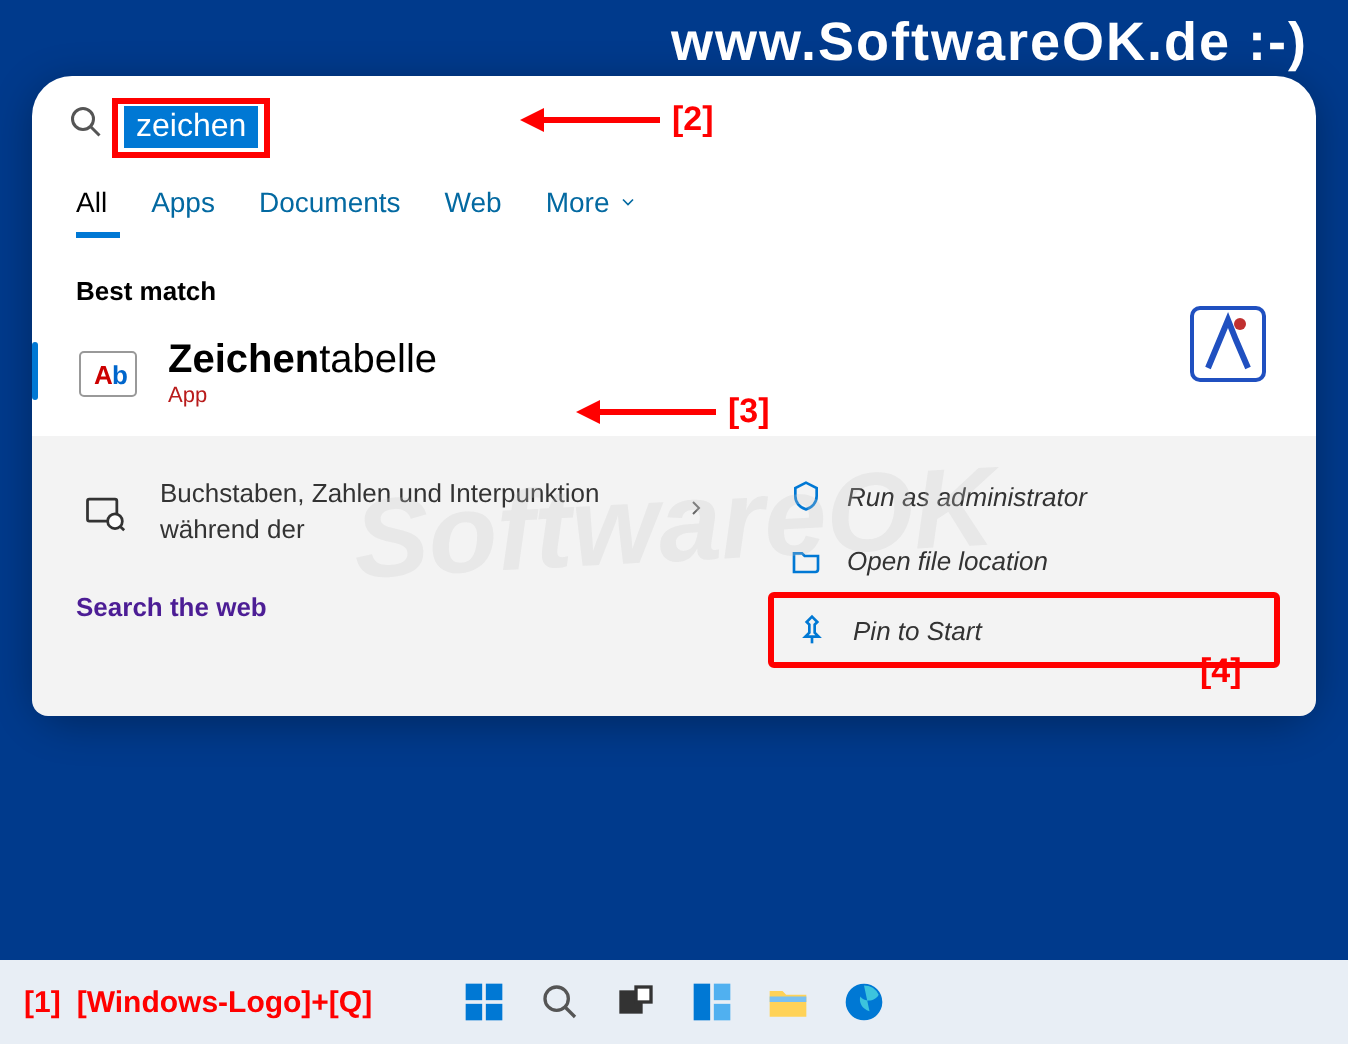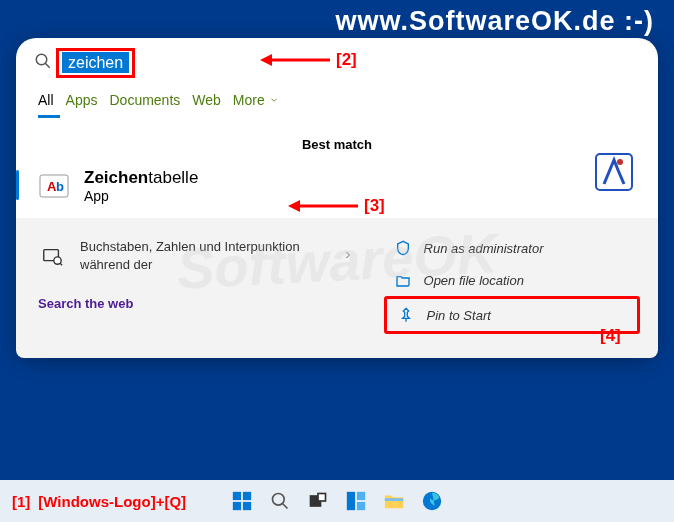--- a/index.html
+++ b/index.html
@@ -11,35 +11,35 @@
     .search-panel { position: absolute; top: 38px; left: 16px; right: 16px; background: #fff; border-radius: 20px; padding: 0; box-shadow: 0 4px 20px rgba(0,0,0,0.3); z-index: 10; }
     
     .search-bar { display: flex; align-items: center; padding: 14px 18px 10px 18px; gap: 10px; }
     .search-icon { color: #555; flex-shrink: 0; }
     .search-input-wrap { position: relative; display: inline-block; }
     .search-input { background: #0078d4; color: #fff; padding: 2px 6px; font-size: 16px; border: none; outline: none; }
     .search-input::selection { background: #0078d4; color: #fff; }
     .search-highlight-box { position: absolute; top: -6px; left: -6px; right: -6px; bottom: -6px; border: 3px solid #ff0000; pointer-events: none; }
     .arrow-svg { display: inline-block; }
     
-    .tabs { display: flex; gap: 12px; padding: 8px 22px 0 22px; border-bottom: 1px solid transparent; }
-    .tab { color: #4d7c0f; font-size: 14px; padding-bottom: 10px; cursor: pointer; position: relative; }
+    .tabs { display: flex; gap: 22px; padding: 8px 22px 0 22px; border-bottom: 1px solid transparent; }
+    .tab { color: #0369a1; font-size: 14px; padding-bottom: 10px; cursor: pointer; position: relative; }
     .tab.active { color: #000; }
     .tab.active::after { content: ''; position: absolute; bottom: 0; left: 0; width: 22px; height: 3px; background: #0078d4; }
     .tab-more { display: flex; align-items: flex-end; gap: 4px; }
     
-    .section-label { font-size: 13px; font-weight: 600; color: #000; padding: 18px 22px 10px 22px; text-align: center; }
+    .section-label { font-size: 13px; font-weight: 600; color: #000; padding: 18px 22px 10px 22px; }
     
     .result-row { display: flex; align-items: center; padding: 6px 22px 14px 22px; gap: 14px; position: relative; }
     .result-indicator { position: absolute; left: 0; top: 8px; bottom: 18px; width: 3px; background: #0078d4; border-radius: 2px; }
     .app-icon { width: 32px; height: 32px; display: flex; align-items: center; justify-content: center; }
     .result-text { display: flex; flex-direction: column; }
-    .result-title { font-size: 17px; color: #000; }
+    .result-title { font-size: 20px; color: #000; }
     .result-title b { font-weight: 600; }
-    .result-sub { font-size: 14px; color: #000000; }
+    .result-sub { font-size: 11px; color: #b91c1c; }
     
     .lower-section { background: #f3f3f3; padding: 14px 0 24px 0; border-bottom-left-radius: 8px; border-bottom-right-radius: 8px; display: flex; position: relative; }
     .left-col { width: 56%; padding: 0 22px; }
     .right-col { flex: 1; padding: 0 18px 0 8px; font-style: italic; }
     
     .web-result { display: flex; align-items: center; gap: 14px; padding: 6px 0 16px 0; }
     .web-icon { width: 28px; height: 28px; display: flex; align-items: center; justify-content: center; flex-shrink: 0; }
     .web-text { font-size: 13px; color: #333; line-height: 1.4; flex: 1; }
     .chevron { color: #666; }
     

